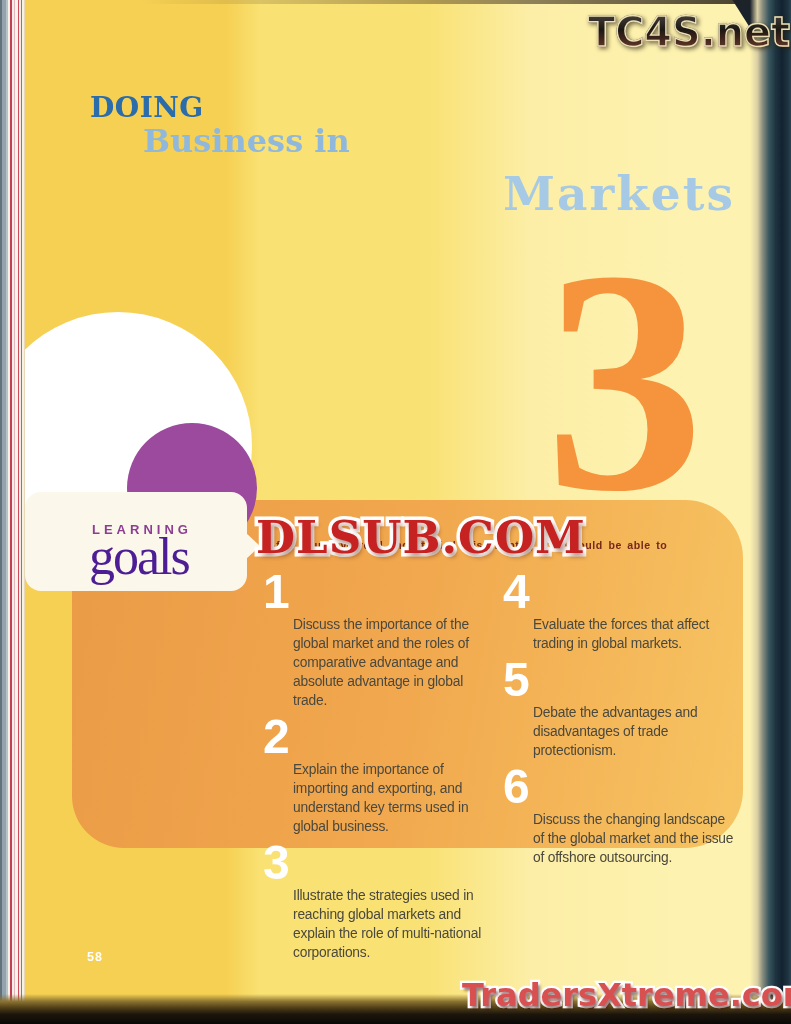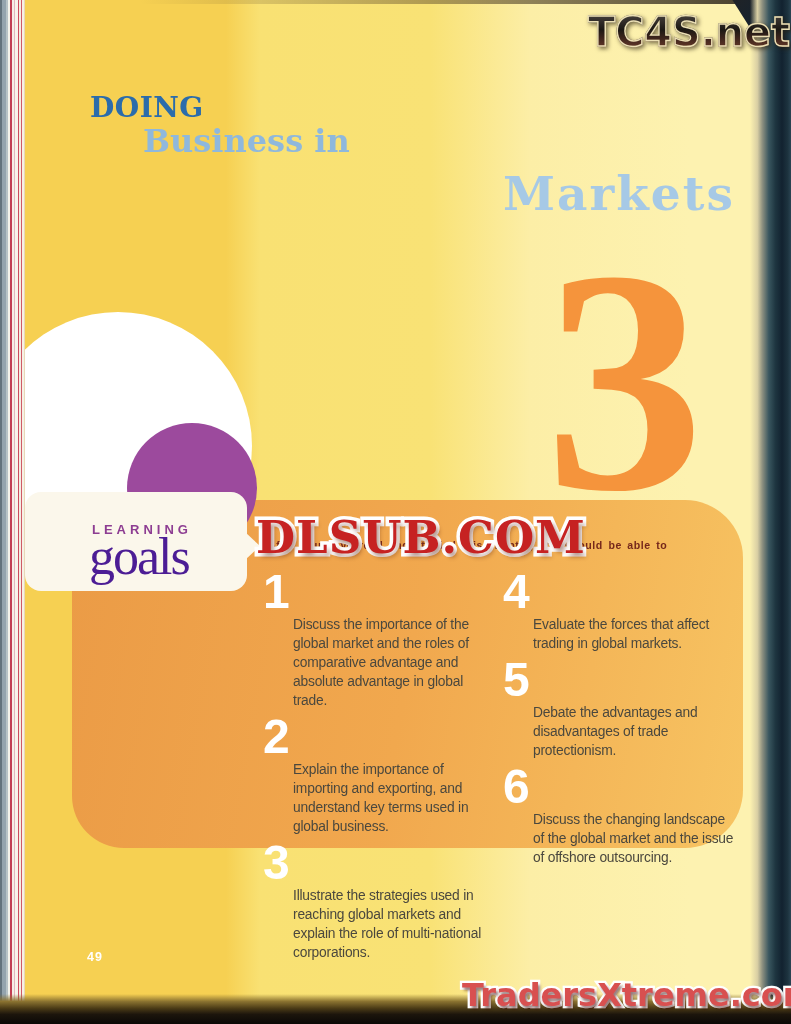--- a/index.html
+++ b/index.html
@@ -146,21 +146,21 @@
     <div class="goal-item">
       <span class="goal-num">5</span>
       <span class="goal-text">Debate the advantages and disadvantages of trade protectionism.</span>
     </div>
     <div class="goal-item">
       <span class="goal-num">6</span>
       <span class="goal-text">Discuss the changing landscape of the global market and the issue of offshore outsourcing.</span>
     </div>
   </div>
 
-  <div class="abs page-num">49</div>
+  <div class="abs page-num">58</div>
 
   <div class="abs left-stripes"></div>
   <div class="abs top-edge"></div>
   <div class="abs corner-tr"></div>
   <div class="abs right-edge"></div>
   <div class="abs bottom-band"></div>
 
   <div class="abs wm wm-top">TC4S.net</div>
   <div class="abs wm wm-mid">DLSUB.COM</div>
   <div class="abs wm wm-bottom">TradersXtreme.com</div>

